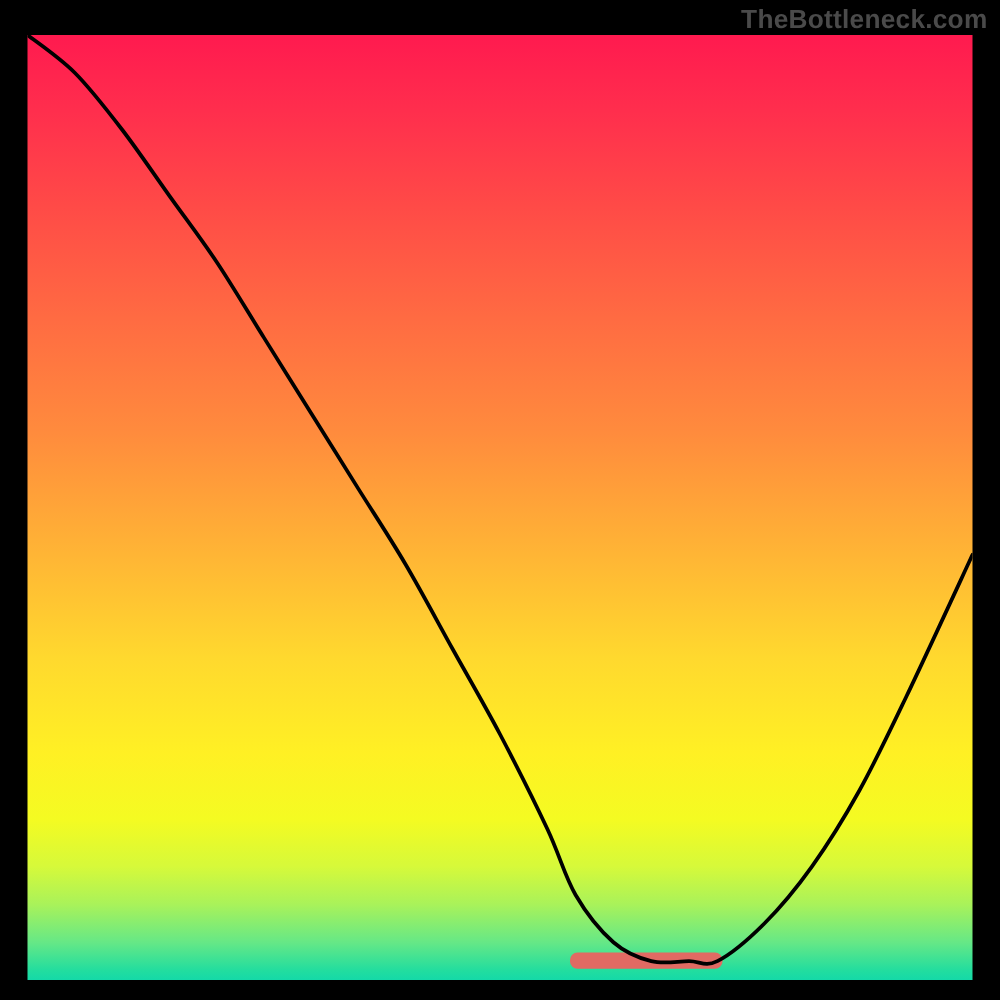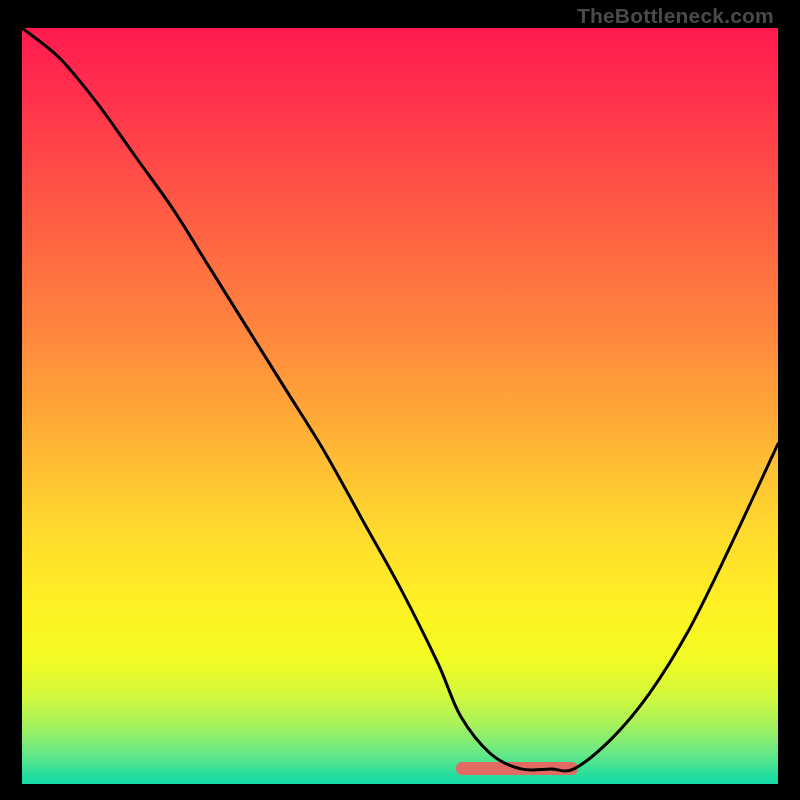--- a/index.html
+++ b/index.html
@@ -13,21 +13,21 @@
   }
   .stage {
     position: relative;
     width: 800px;
     height: 800px;
     background: #000;
   }
   .watermark {
     position: absolute;
     top: 4px;
-    right: 26px;
+    right: 10px;
     color: #4a4a4a;
     font-size: 21px;
     font-weight: bold;
     z-index: 20;
     letter-spacing: 0.2px;
   }
   .plot {
     position: absolute;
     left: 22px;
     top: 28px;

